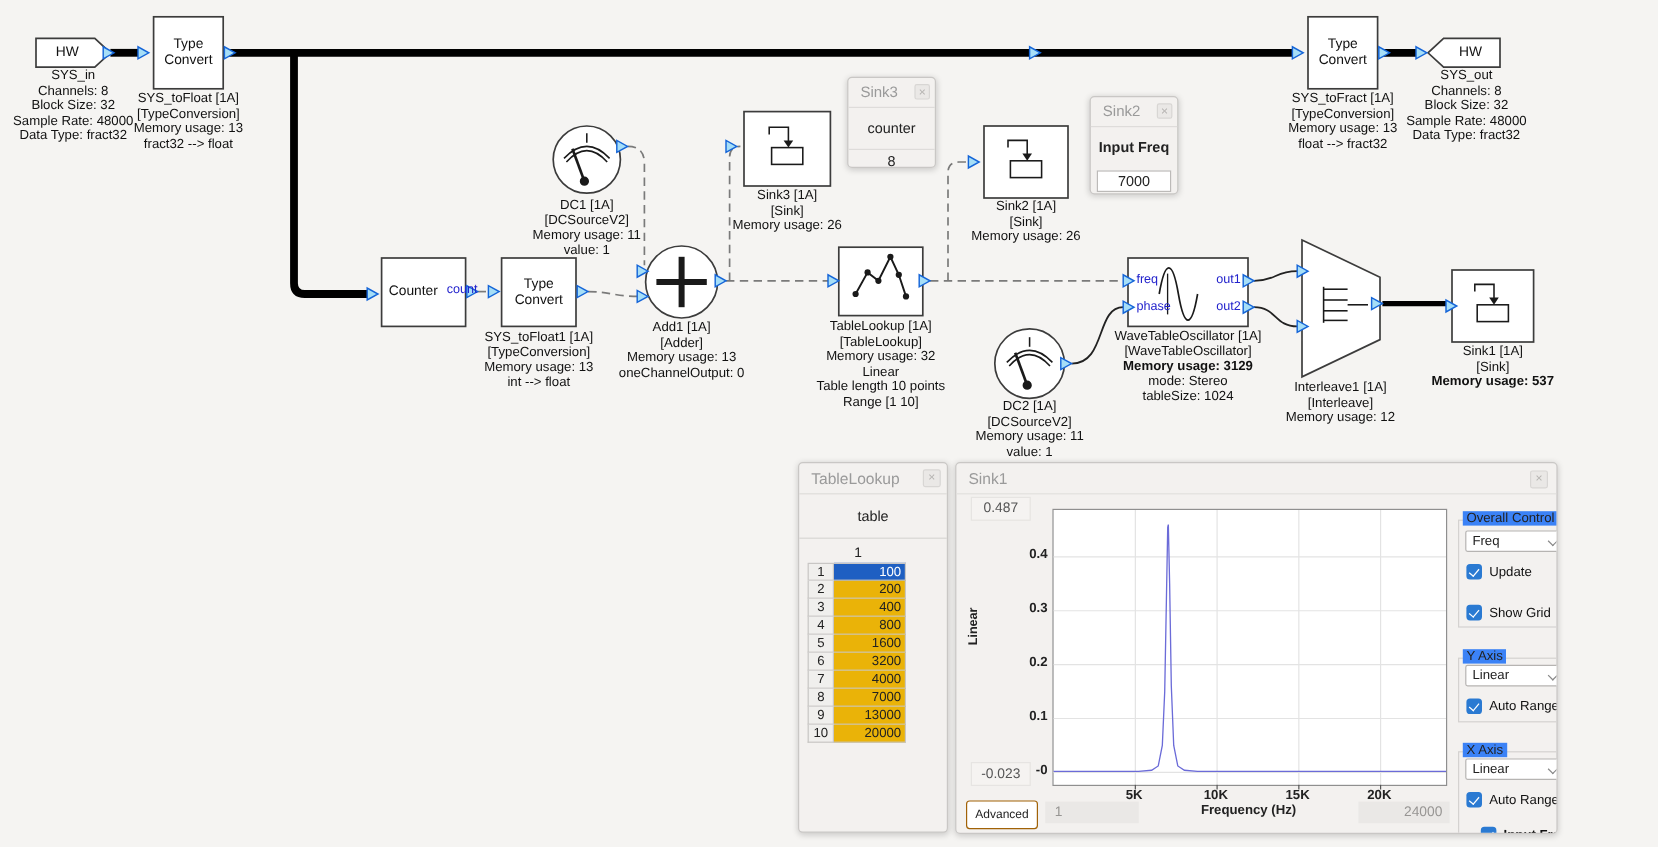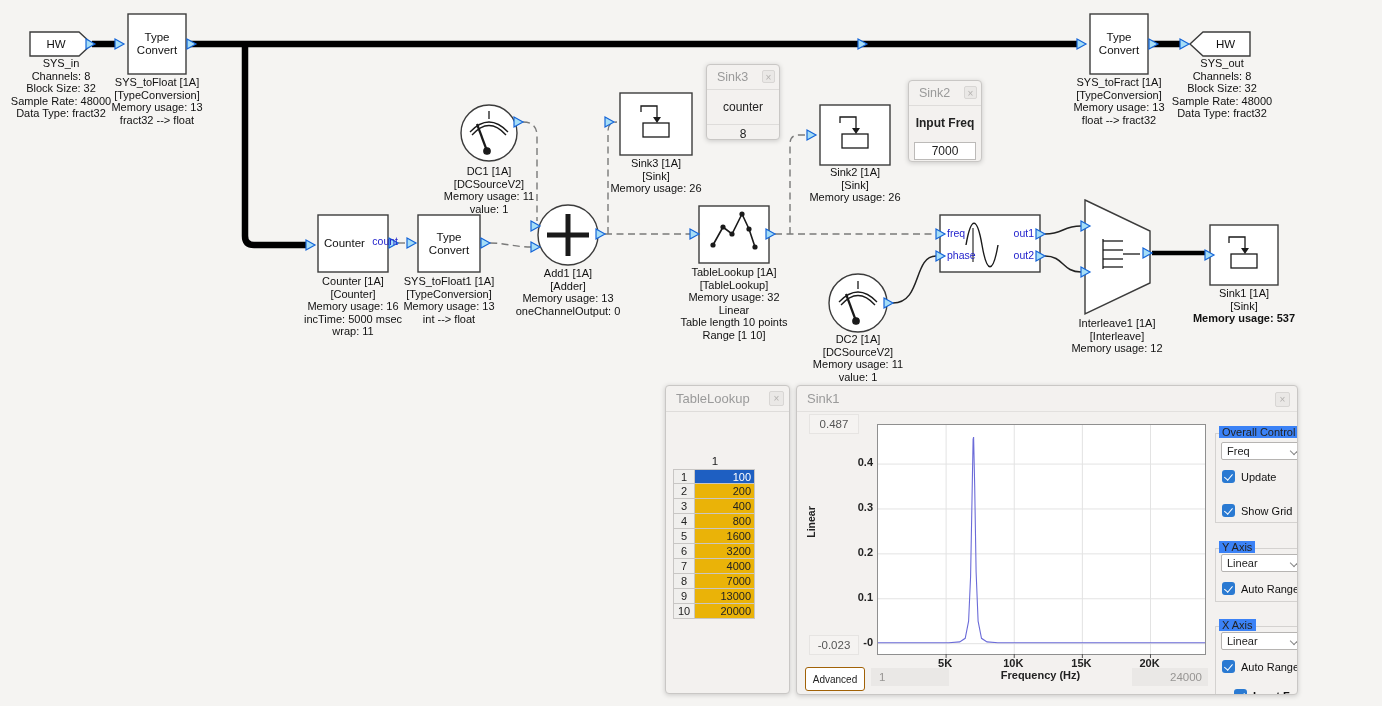--- a/index.html
+++ b/index.html
@@ -241,27 +241,20 @@
       <div class="lbl-line">Block Size: 32</div>
       <div class="lbl-line">Sample Rate: 48000</div>
       <div class="lbl-line">Data Type: fract32</div>
     </div>
 <div class="lbl-stack" style="left:489px;top:165px;">
       <div class="lbl-line">DC1 [1A]</div>
       <div class="lbl-line">[DCSourceV2]</div>
       <div class="lbl-line">Memory usage: 11</div>
       <div class="lbl-line">value: 1</div>
     </div>
-<div class="lbl-stack" style="left:353px;top:275px;">
-      <div class="lbl-line">Counter [1A]</div>
-      <div class="lbl-line">[Counter]</div>
-      <div class="lbl-line">Memory usage: 16</div>
-      <div class="lbl-line">incTime: 5000 msec</div>
-      <div class="lbl-line">wrap: 11</div>
-    </div>
 <div class="lbl-stack" style="left:449px;top:275px;">
       <div class="lbl-line">SYS_toFloat1 [1A]</div>
       <div class="lbl-line">[TypeConversion]</div>
       <div class="lbl-line">Memory usage: 13</div>
       <div class="lbl-line">int --&gt; float</div>
     </div>
 <div class="lbl-stack" style="left:568px;top:267px;">
       <div class="lbl-line">Add1 [1A]</div>
       <div class="lbl-line">[Adder]</div>
       <div class="lbl-line">Memory usage: 13</div>
@@ -284,20 +277,27 @@
       <div class="lbl-line">Sink2 [1A]</div>
       <div class="lbl-line">[Sink]</div>
       <div class="lbl-line">Memory usage: 26</div>
     </div>
 <div class="lbl-stack" style="left:858px;top:333px;">
       <div class="lbl-line">DC2 [1A]</div>
       <div class="lbl-line">[DCSourceV2]</div>
       <div class="lbl-line">Memory usage: 11</div>
       <div class="lbl-line">value: 1</div>
     </div>
+<div class="lbl-stack" style="left:990px;top:274px;">
+      <div class="lbl-line">WaveTableOscillator [1A]</div>
+      <div class="lbl-line">[WaveTableOscillator]</div>
+      <div class="lbl-line bold">Memory usage: 3129</div>
+      <div class="lbl-line">mode: Stereo</div>
+      <div class="lbl-line">tableSize: 1024</div>
+    </div>
 <div class="lbl-stack" style="left:1117px;top:317px;">
       <div class="lbl-line">Interleave1 [1A]</div>
       <div class="lbl-line">[Interleave]</div>
       <div class="lbl-line">Memory usage: 12</div>
     </div>
 <div class="lbl-stack" style="left:1244px;top:287px;">
       <div class="lbl-line">Sink1 [1A]</div>
       <div class="lbl-line">[Sink]</div>
       <div class="lbl-line bold">Memory usage: 537</div>
     </div>
@@ -312,20 +312,21 @@
 <div class="panel z5" style="left:908px;top:80px;width:74px;height:82px;">
   <div class="panel-title" style="height:24px;line-height:24px;font-size:12.5px;">Sink2</div>
   <div class="close-btn" style="width:13px;height:13px;top:5px;right:4px;">×</div>
   <div class="mini-label bold-ish">Input Freq</div>
   <div class="boxed-value">7000</div>
 </div>
 
 <div class="panel z5" style="left:665px;top:385px;width:125px;height:309px;">
   <div class="panel-title">TableLookup</div>
   <div class="close-btn">×</div>
+  <div class="tlk-header">table</div>
   <div id="tlk-table">
     <div class="tcolhead">1</div>
     <div id="tlk-rows">
           <div class="trow">
             <div class="tnum">1</div>
             <div class="tval sel">100</div>
           </div>
           <div class="trow">
             <div class="tnum">2</div>
             <div class="tval">200</div>

